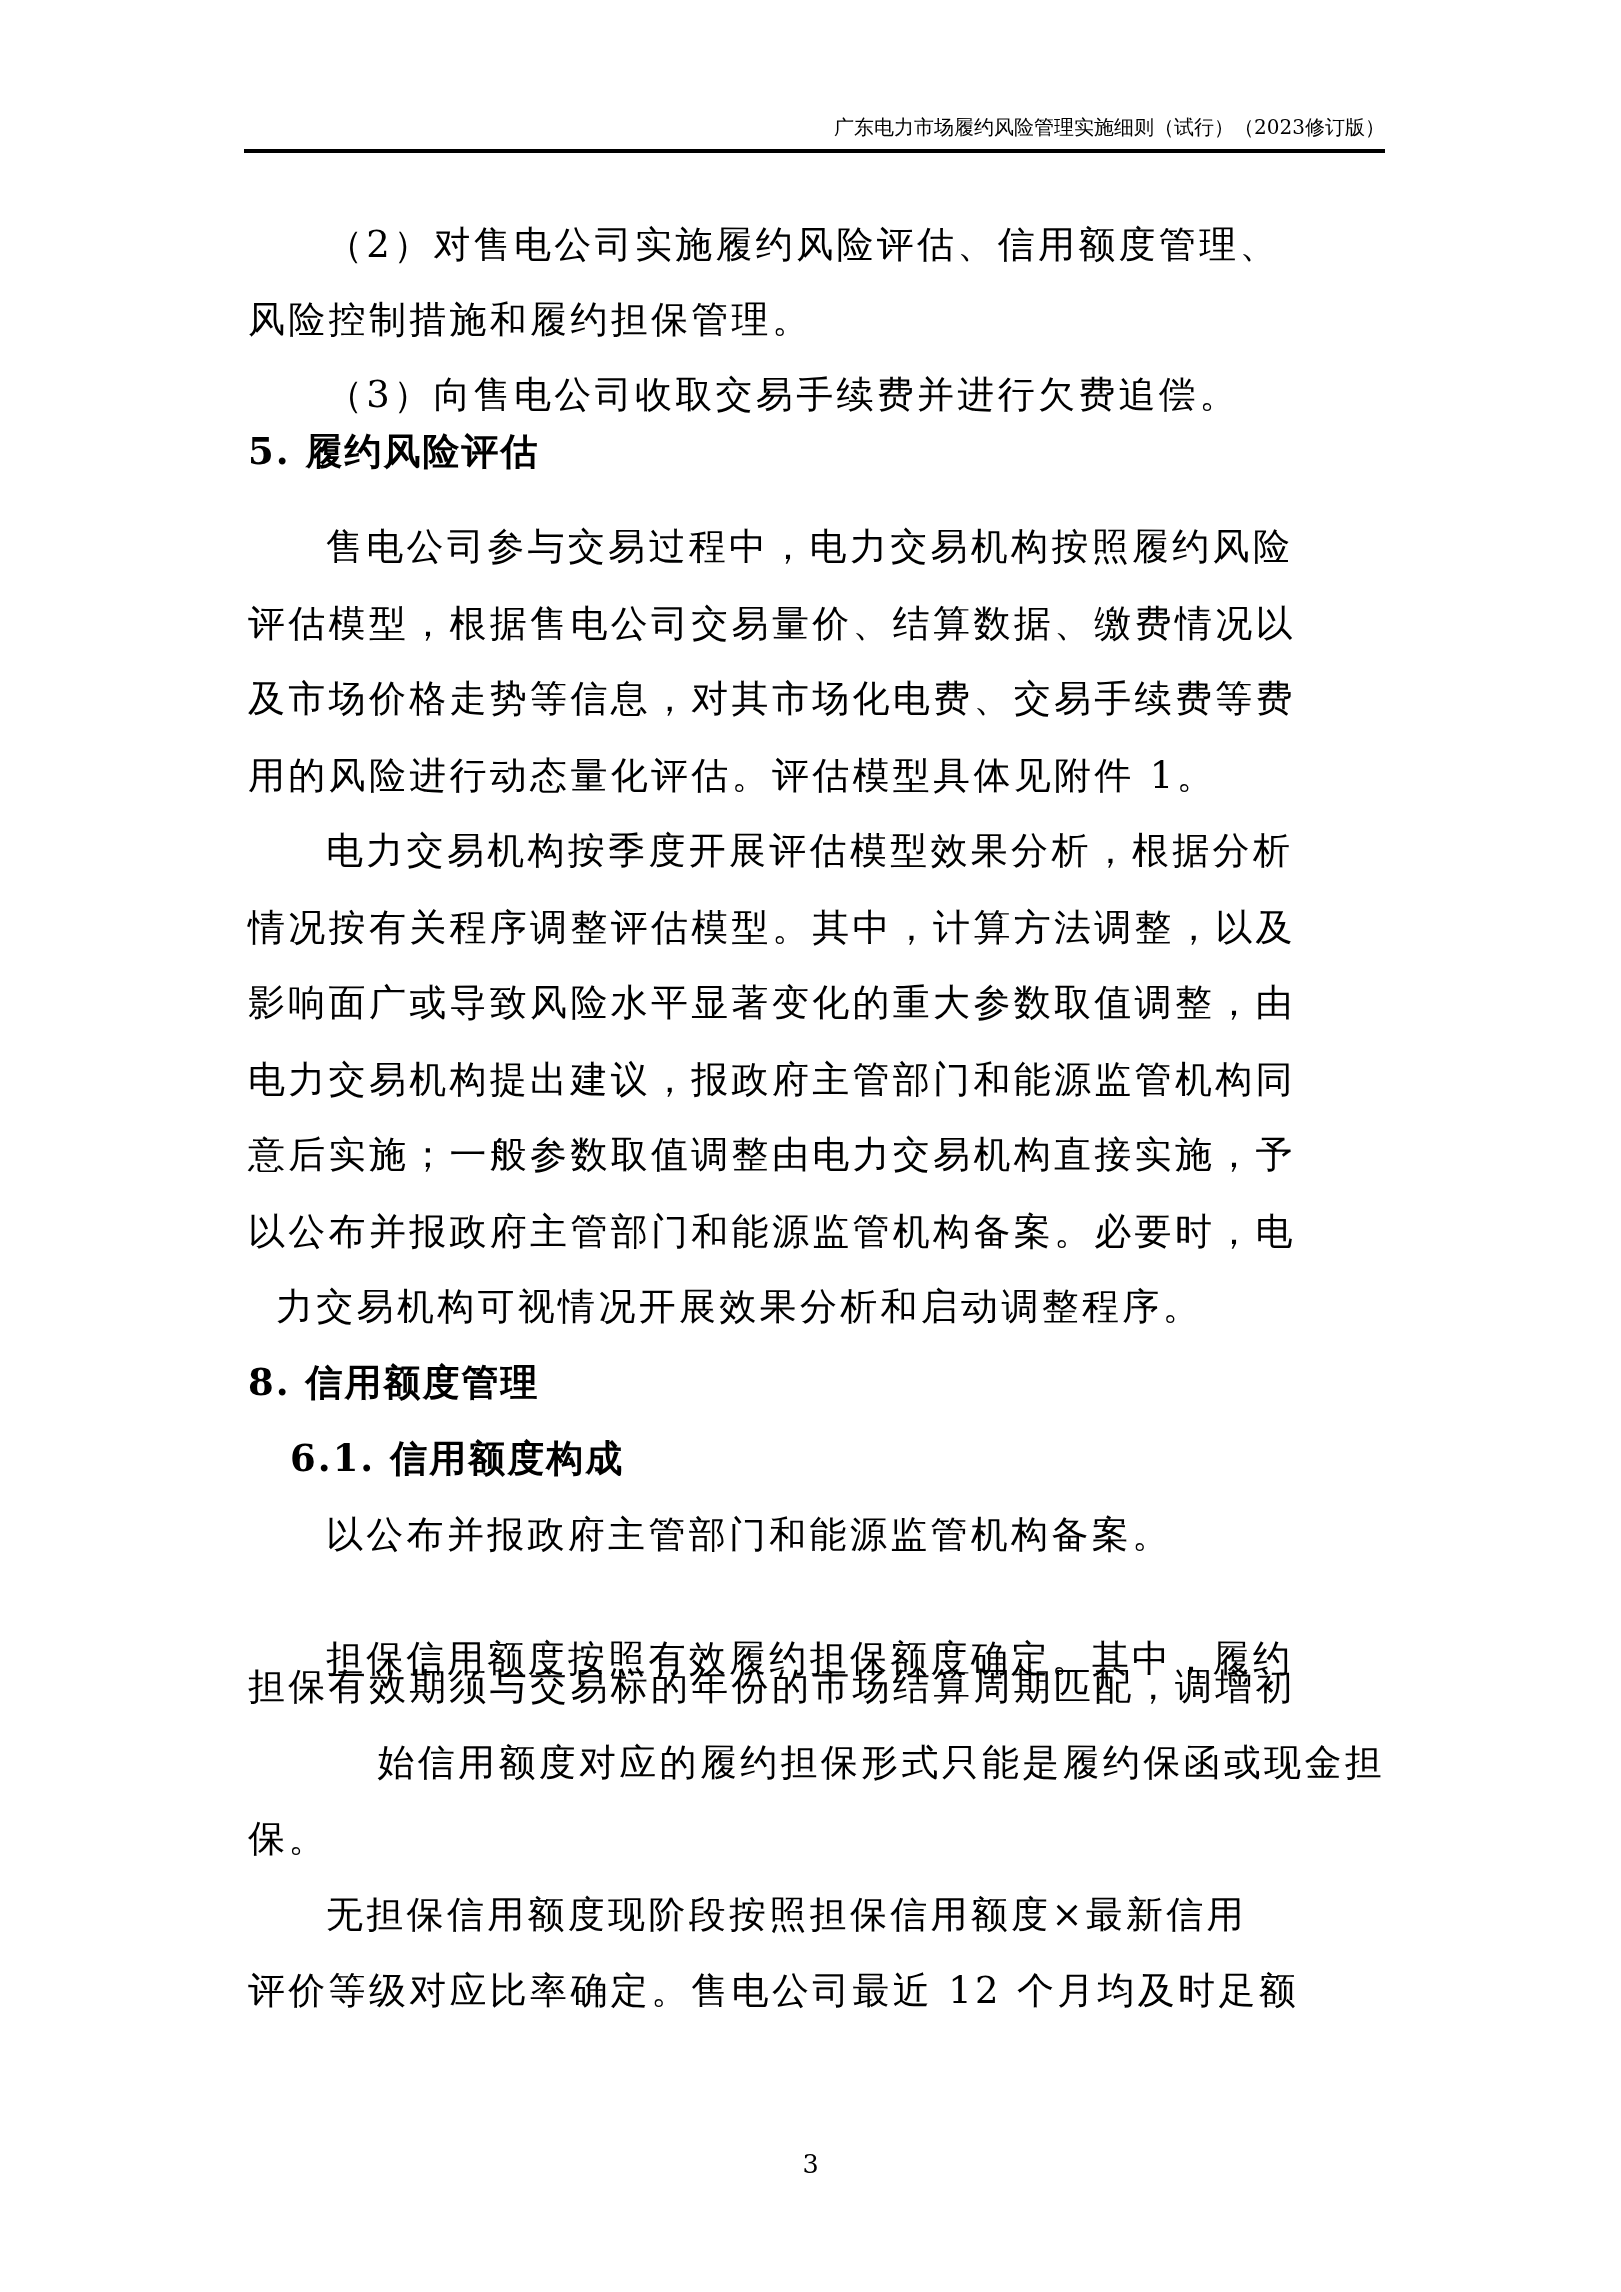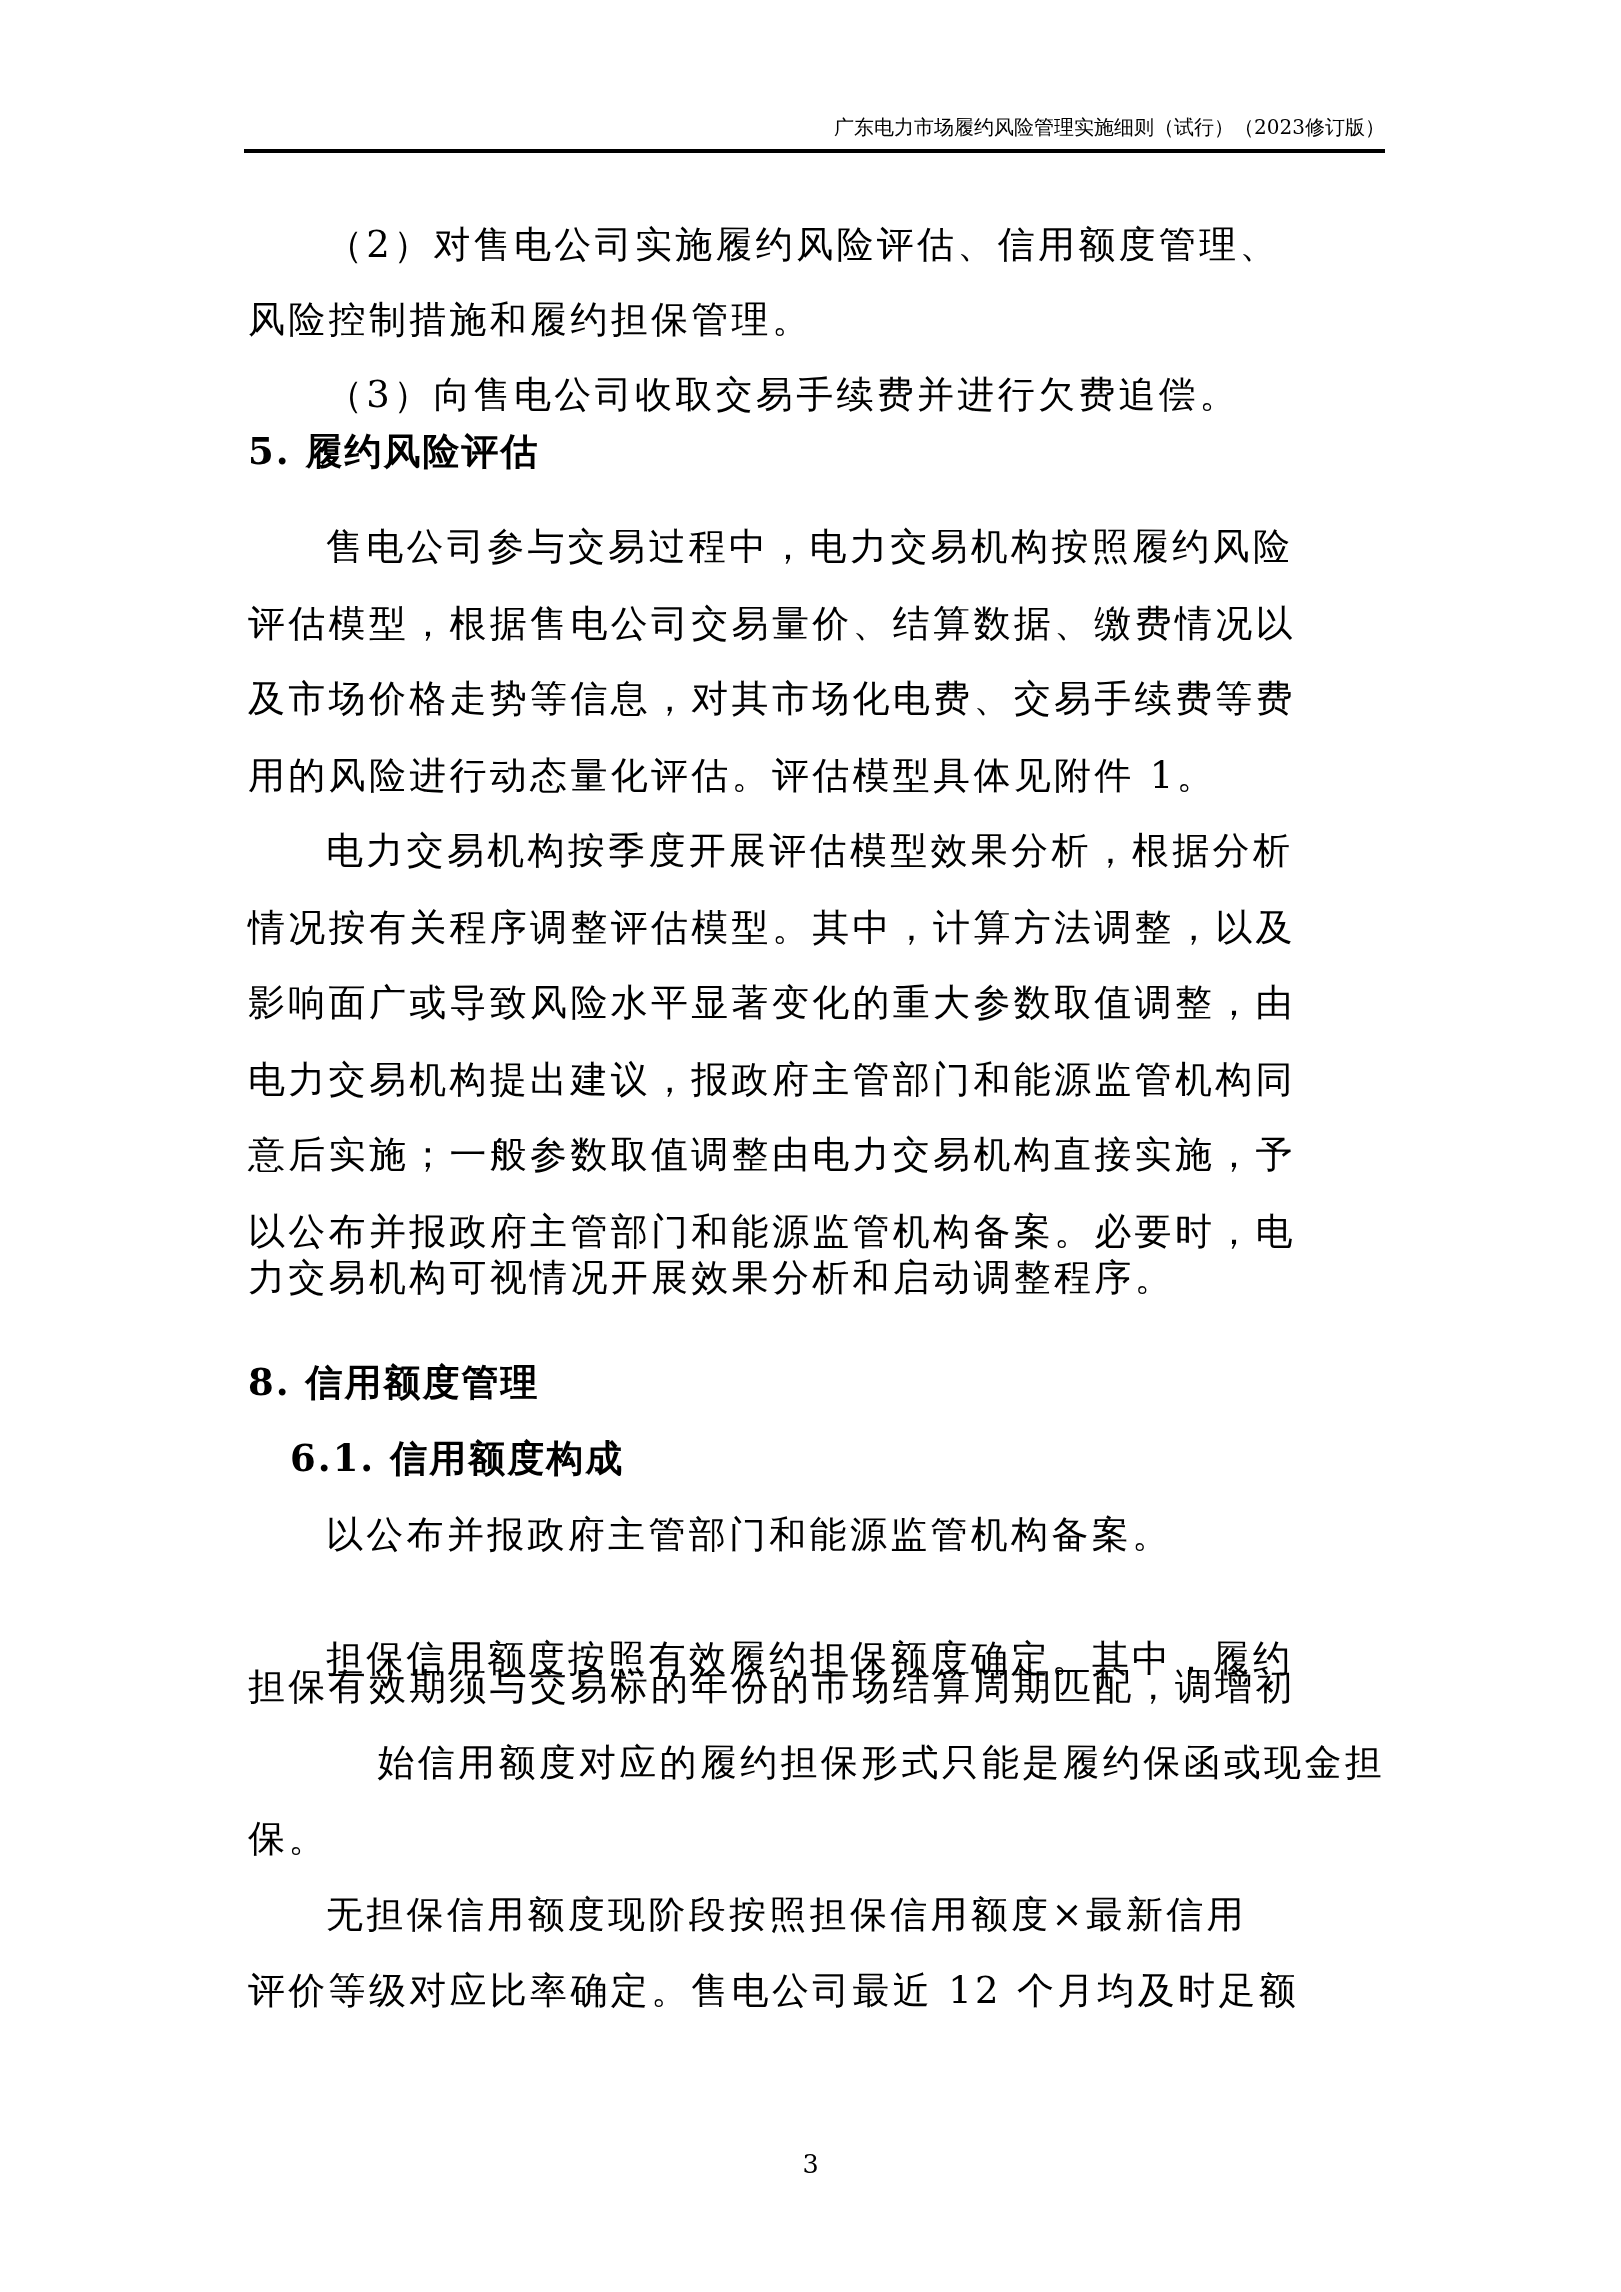--- a/index.html
+++ b/index.html
@@ -41,21 +41,21 @@
     <div class="line indent" style="top: 522px;">售电公司参与交易过程中，电力交易机构按照履约风险</div>
     <div class="line" style="top: 599px;">评估模型，根据售电公司交易量价、结算数据、缴费情况以</div>
     <div class="line" style="top: 674px;">及市场价格走势等信息，对其市场化电费、交易手续费等费</div>
     <div class="line" style="top: 751px;">用的风险进行动态量化评估。评估模型具体见附件 1。</div>
     <div class="line indent" style="top: 826px;">电力交易机构按季度开展评估模型效果分析，根据分析</div>
     <div class="line" style="top: 903px;">情况按有关程序调整评估模型。其中，计算方法调整，以及</div>
     <div class="line" style="top: 978px;">影响面广或导致风险水平显著变化的重大参数取值调整，由</div>
     <div class="line" style="top: 1055px;">电力交易机构提出建议，报政府主管部门和能源监管机构同</div>
     <div class="line" style="top: 1130px;">意后实施；一般参数取值调整由电力交易机构直接实施，予</div>
     <div class="line" style="top: 1207px;">以公布并报政府主管部门和能源监管机构备案。必要时，电</div>
-    <div class="line" style="top: 1253px;">力交易机构可视情况开展效果分析和启动调整程序。</div>
+    <div class="line" style="top: 1282px; margin-left: 28px;">力交易机构可视情况开展效果分析和启动调整程序。</div>
     <div class="line h1" style="top: 1358px;">8. 信用额度管理</div>
     <div class="line h2" style="top: 1434px;">6.1. 信用额度构成</div>
     <div class="line indent" style="top: 1510px;">以公布并报政府主管部门和能源监管机构备案。</div>
     <div class="line indent" style="top: 1586px; margin-top: 48px;">担保信用额度按照有效履约担保额度确定。其中，履约</div>
     <div class="line" style="top: 1662px;">担保有效期须与交易标的年份的市场结算周期匹配，调增初</div>
     <div class="line" style="top: 1738px; text-align: right;">始信用额度对应的履约担保形式只能是履约保函或现金担</div>
     <div class="line" style="top: 1814px;">保。</div>
     <div class="line indent" style="top: 1890px;">无担保信用额度现阶段按照担保信用额度×最新信用</div>
     <div class="line" style="top: 1966px;">评价等级对应比率确定。售电公司最近 12 个月均及时足额</div>
   </div>

